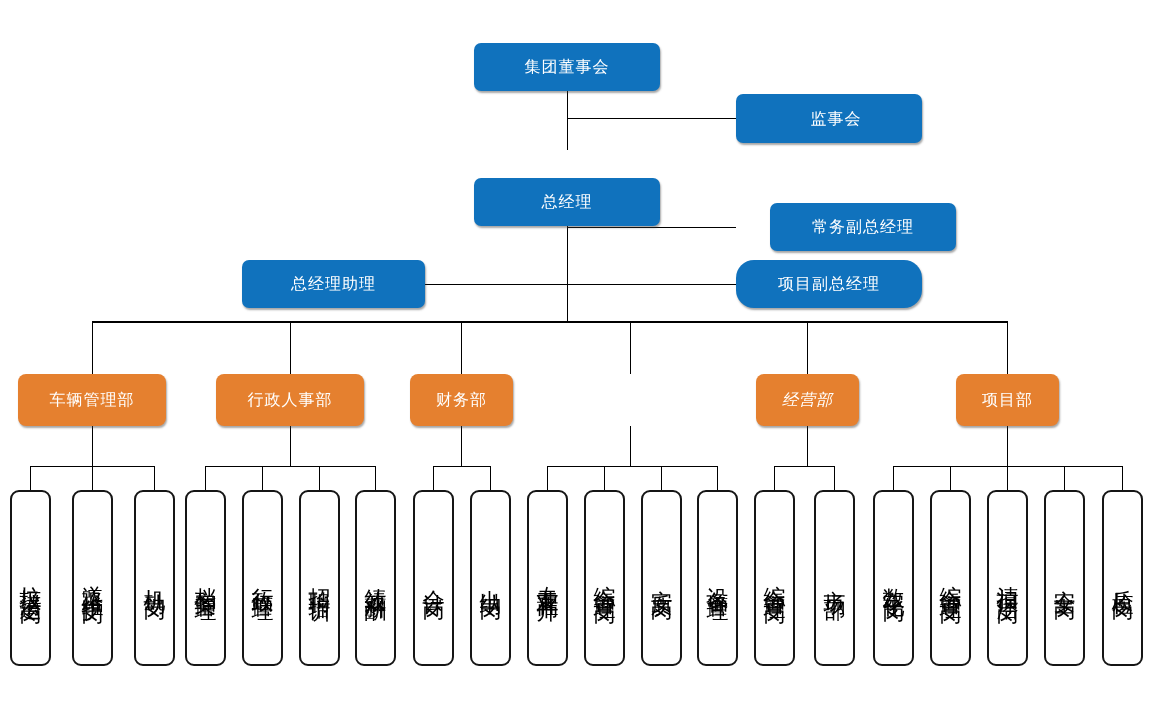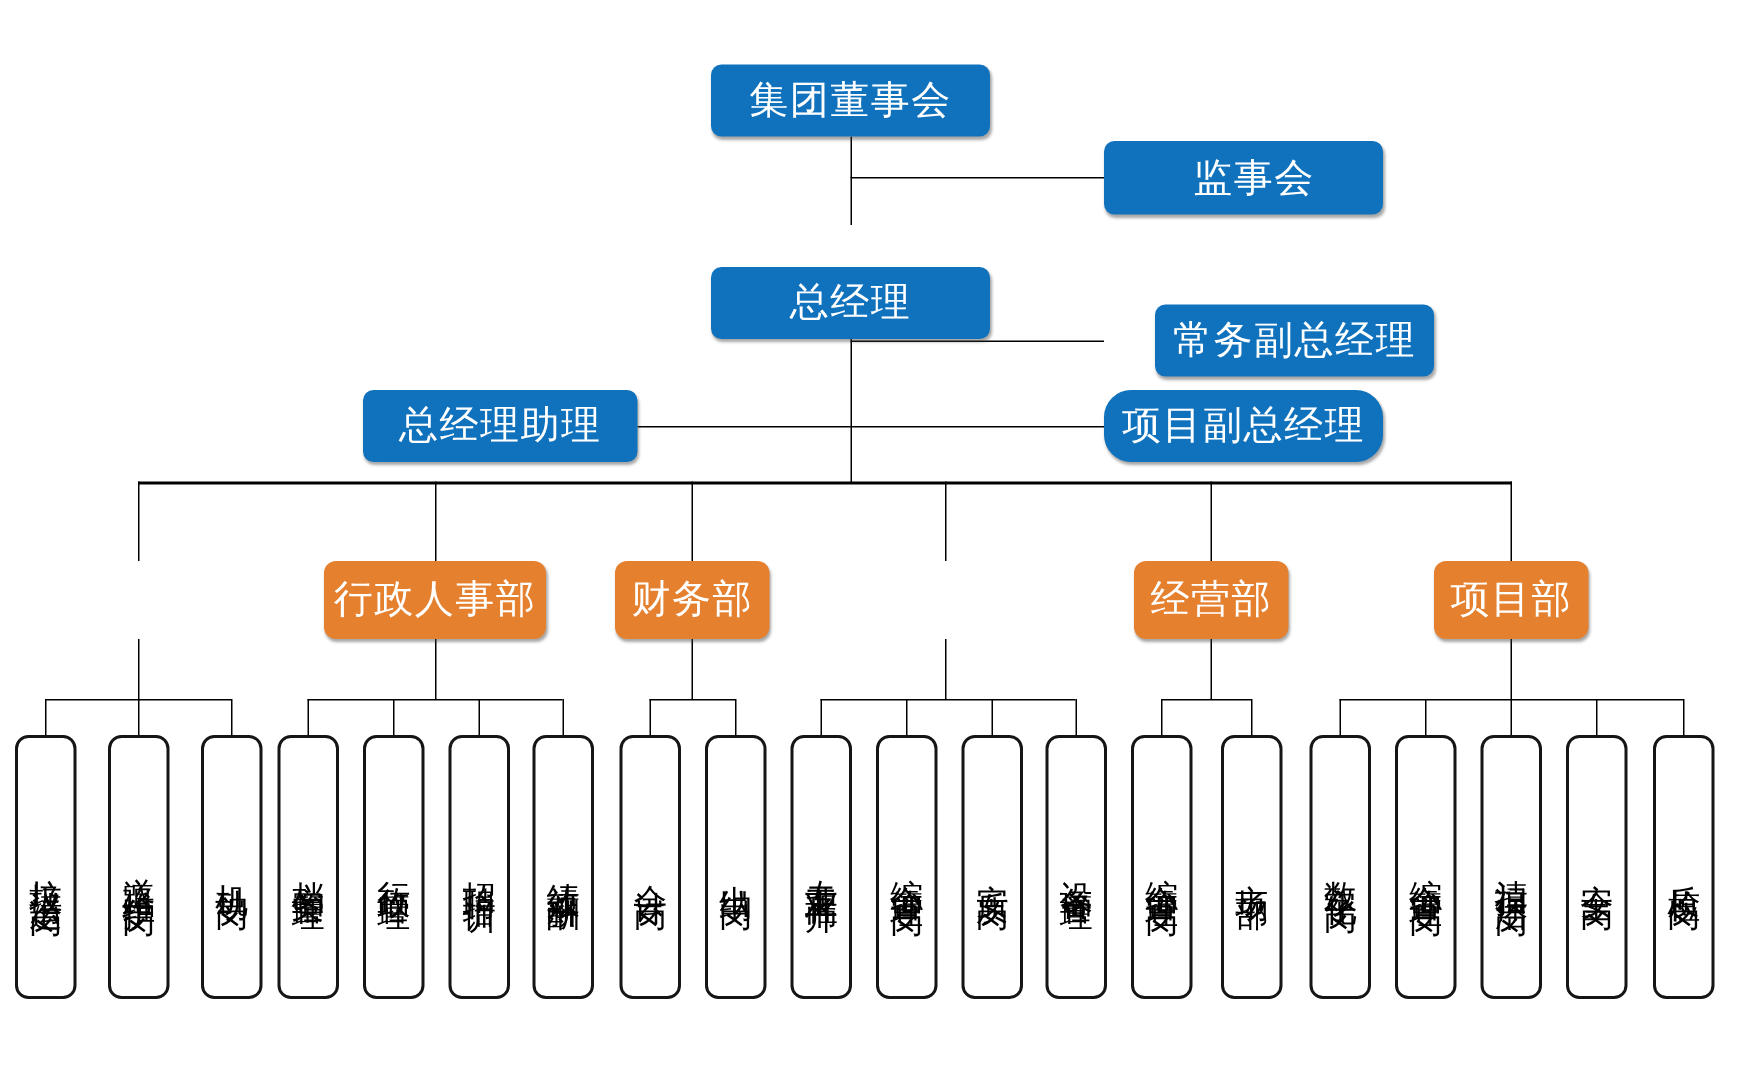--- a/index.html
+++ b/index.html
@@ -57,21 +57,21 @@
     z-index: 2;
   }
   .node .lbl {
     display: block;
     text-align: center;
     line-height: 1.12;
     white-space: nowrap;
   }
   .node.blue .lbl,
   .node.orange .lbl {
-    font-size: 26px;
+    font-size: 16px;
     letter-spacing: 1px;
     font-weight: 400;
   }
   .node.leaf .lbl {
     writing-mode: vertical-rl;
     text-orientation: upright;
     font-size: 22px;
     letter-spacing: 4px;
     line-height: 1;
     font-weight: 400;
@@ -158,27 +158,30 @@
   </div>
 
   <div class="node blue" style="left:736px; top:260px; width:186px; height:48px;border-radius:18px;">
     <span class="lbl">项目副总经理</span>
   </div>
 
   <div class="node blue" style="left:242px; top:260px; width:183px; height:48px;">
     <span class="lbl">总经理助理</span>
   </div>
 
+  <div class="node orange" style="left:18px; top:374px; width:148px; height:52px;">
+    <span class="lbl">车辆管理部</span>
+  </div>
   <div class="node orange" style="left:216px; top:374px; width:148px; height:52px;">
     <span class="lbl">行政人事部</span>
   </div>
   <div class="node orange" style="left:410px; top:374px; width:103px; height:52px;">
     <span class="lbl">财务部</span>
   </div>
-  <div class="node orange" style="left:756px; top:374px; width:103px; height:52px;">
+  <div class="node orange" style="left:756px; top:374px; width:103px; height:52px;font-style:italic;">
     <span class="lbl">经营部</span>
   </div>
   <div class="node orange" style="left:956px; top:374px; width:103px; height:52px;">
     <span class="lbl">项目部</span>
   </div>
 
   <div class="node leaf" style="left:10px; top:490px; width:41px; height:176px;">
     <span class="lbl">垃圾清运岗</span>
   </div>
   <div class="node leaf" style="left:72px; top:490px; width:41px; height:176px;">

